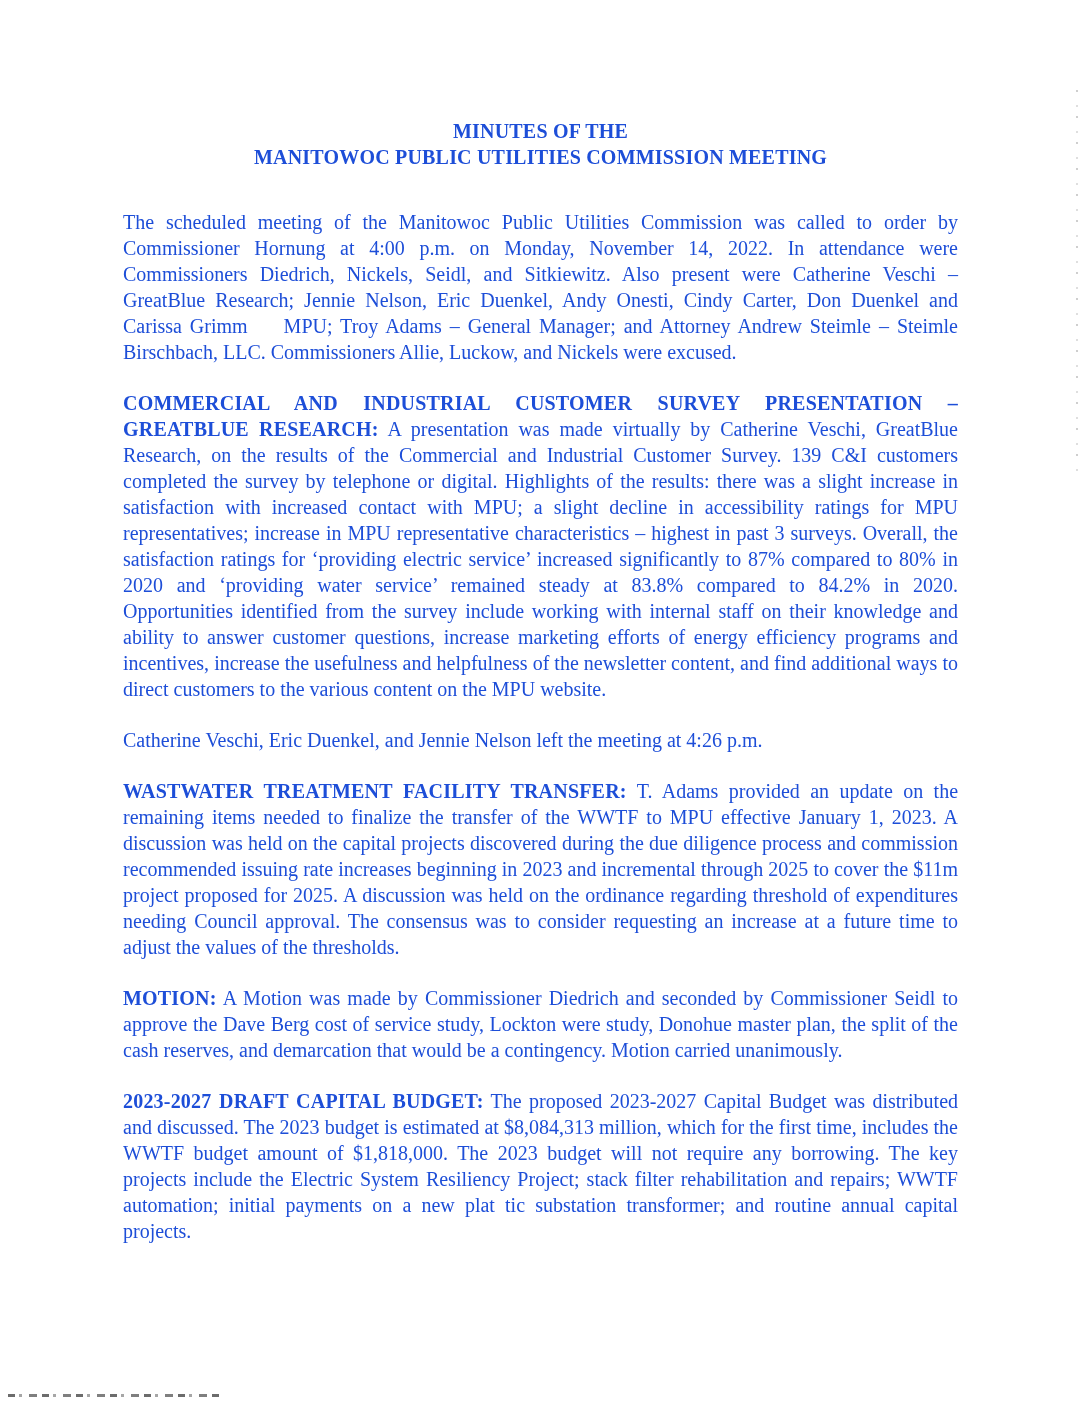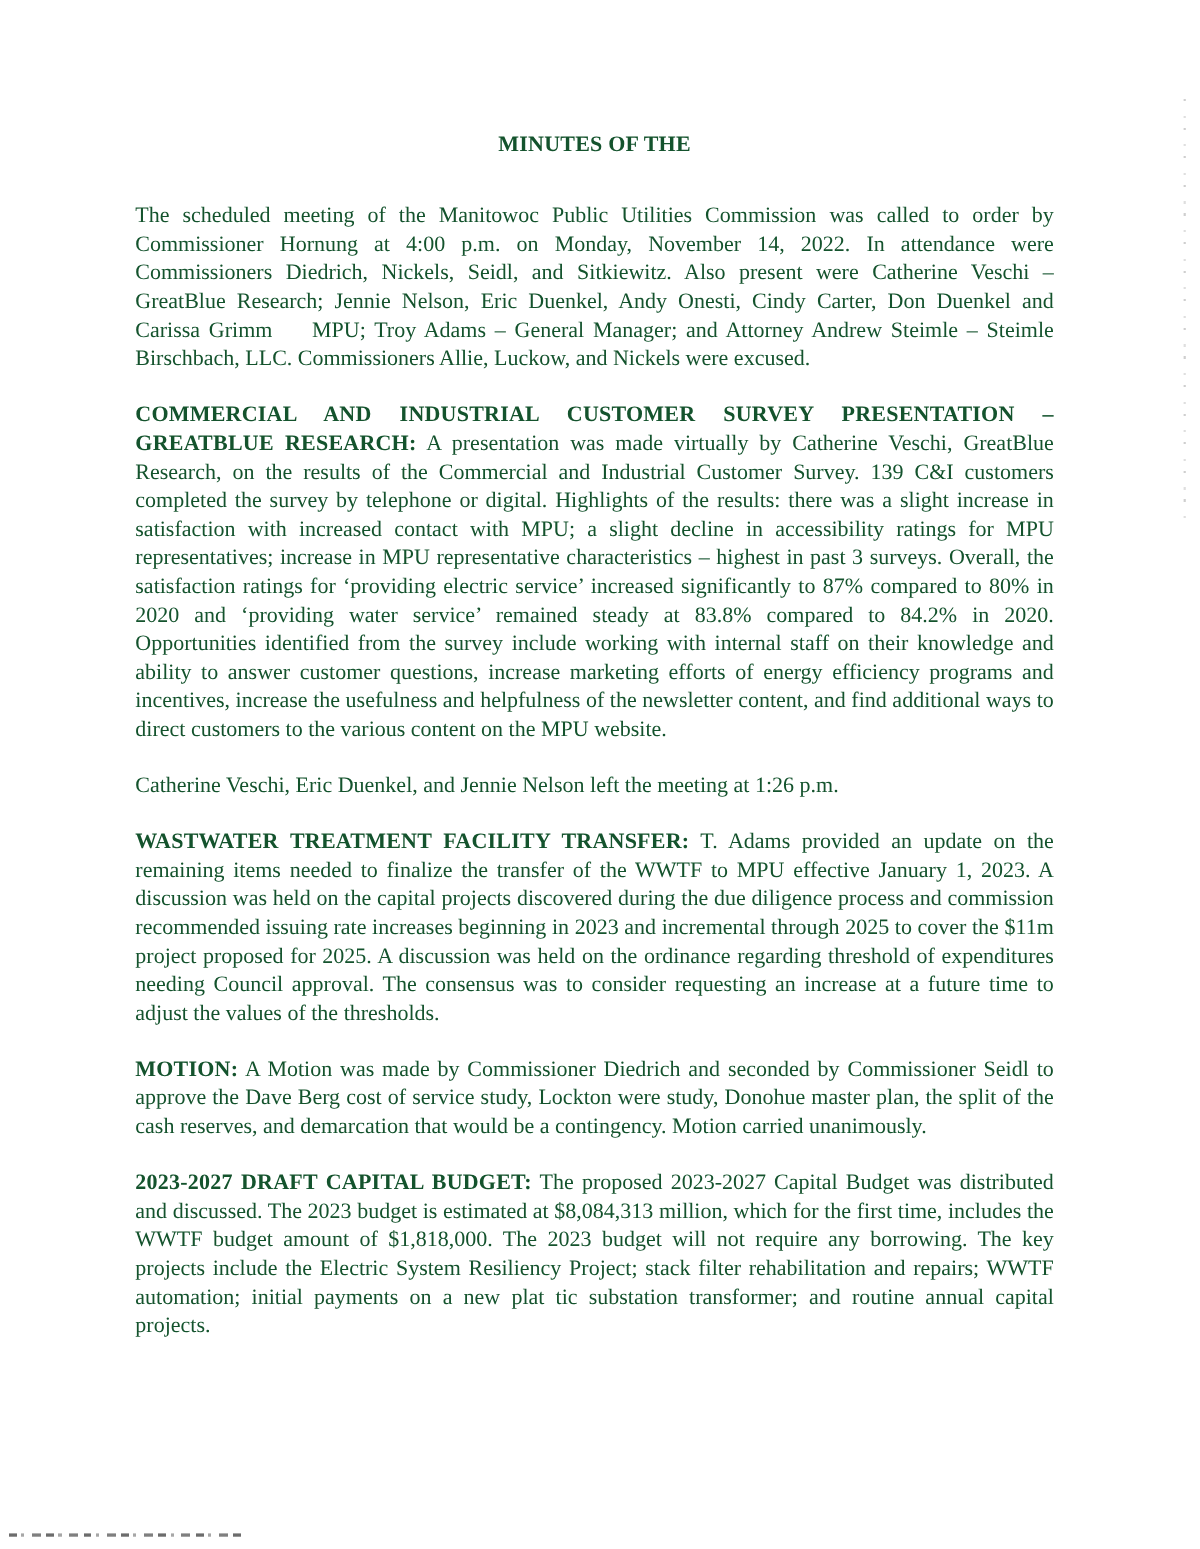--- a/index.html
+++ b/index.html
@@ -6,21 +6,21 @@
     margin: 0;
     padding: 0;
     background: #ffffff;
   }
   .page {
     position: relative;
     width: 1091px;
     height: 1408px;
     background: #ffffff;
     font-family: "Liberation Serif", serif;
-    color: #14532d;
+    color: #1d4ed8;
     box-sizing: border-box;
     padding-top: 118px;
     overflow: hidden;
   }
   .title-block {
     text-align: center;
     font-weight: bold;
     font-size: 20px;
     line-height: 26px;
     margin: 0 133px 0 123px;
@@ -79,29 +79,30 @@
 </style>
 </head>
 <body>
 
 <div class="page">
 
   <div class="scan-artifact-right"></div>
 
   <header class="title-block">
     <div>MINUTES OF THE</div>
+    <div>MANITOWOC PUBLIC UTILITIES COMMISSION MEETING</div>
   </header>
 
   <main class="body-text">
 
     <p class="first"><span>The scheduled meeting of the Manitowoc Public Utilities Commission was called to order by Commissioner Hornung at 4:00 p.m. on Monday, November 14, 2022. In attendance were Commissioners Diedrich, Nickels, Seidl, and Sitkiewitz. Also present were Catherine Veschi – GreatBlue Research; Jennie Nelson, Eric Duenkel, Andy Onesti, Cindy Carter, Don Duenkel and Carissa Grimm   MPU; Troy Adams – General Manager; and Attorney Andrew Steimle – Steimle Birschbach, LLC. Commissioners Allie, Luckow, and Nickels were excused.</span></p>
 
     <p><span class="lead">COMMERCIAL AND INDUSTRIAL CUSTOMER SURVEY PRESENTATION – GREATBLUE RESEARCH:</span> <span>A presentation was made virtually by Catherine Veschi, GreatBlue Research, on the results of the Commercial and Industrial Customer Survey. 139 C&amp;I customers completed the survey by telephone or digital. Highlights of the results: there was a slight increase in satisfaction with increased contact with MPU; a slight decline in accessibility ratings for MPU representatives; increase in MPU representative characteristics – highest in past 3 surveys. Overall, the satisfaction ratings for ‘providing electric service’ increased significantly to 87% compared to 80% in 2020 and ‘providing water service’ remained steady at 83.8% compared to 84.2% in 2020. Opportunities identified from the survey include working with internal staff on their knowledge and ability to answer customer questions, increase marketing efforts of energy efficiency programs and incentives, increase the usefulness and helpfulness of the newsletter content, and find additional ways to direct customers to the various content on the MPU website.</span></p>
 
-    <p><span>Catherine Veschi, Eric Duenkel, and Jennie Nelson left the meeting at 1:26 p.m.</span></p>
+    <p><span>Catherine Veschi, Eric Duenkel, and Jennie Nelson left the meeting at 4:26 p.m.</span></p>
 
     <p><span class="lead">WASTWATER TREATMENT FACILITY TRANSFER:</span> <span>T. Adams provided an update on the remaining items needed to finalize the transfer of the WWTF to MPU effective January 1, 2023. A discussion was held on the capital projects discovered during the due diligence process and commission recommended issuing rate increases beginning in 2023 and incremental through 2025 to cover the $11m project proposed for 2025. A discussion was held on the ordinance regarding threshold of expenditures needing Council approval. The consensus was to consider requesting an increase at a future time to adjust the values of the thresholds.</span></p>
 
     <p><span class="lead">MOTION:</span> <span>A Motion was made by Commissioner Diedrich and seconded by Commissioner Seidl to approve the Dave Berg cost of service study, Lockton were study, Donohue master plan, the split of the cash reserves, and demarcation that would be a contingency. Motion carried unanimously.</span></p>
 
     <p><span class="lead">2023-2027 DRAFT CAPITAL BUDGET:</span> <span>The proposed 2023-2027 Capital Budget was distributed and discussed. The 2023 budget is estimated at $8,084,313 million, which for the first time, includes the WWTF budget amount of $1,818,000. The 2023 budget will not require any borrowing. The key projects include the Electric System Resiliency Project; stack filter rehabilitation and repairs; WWTF automation; initial payments on a new plat tic substation transformer; and routine annual capital projects.</span></p>
 
   </main>
 
   <div class="scan-artifact-footer"></div>

